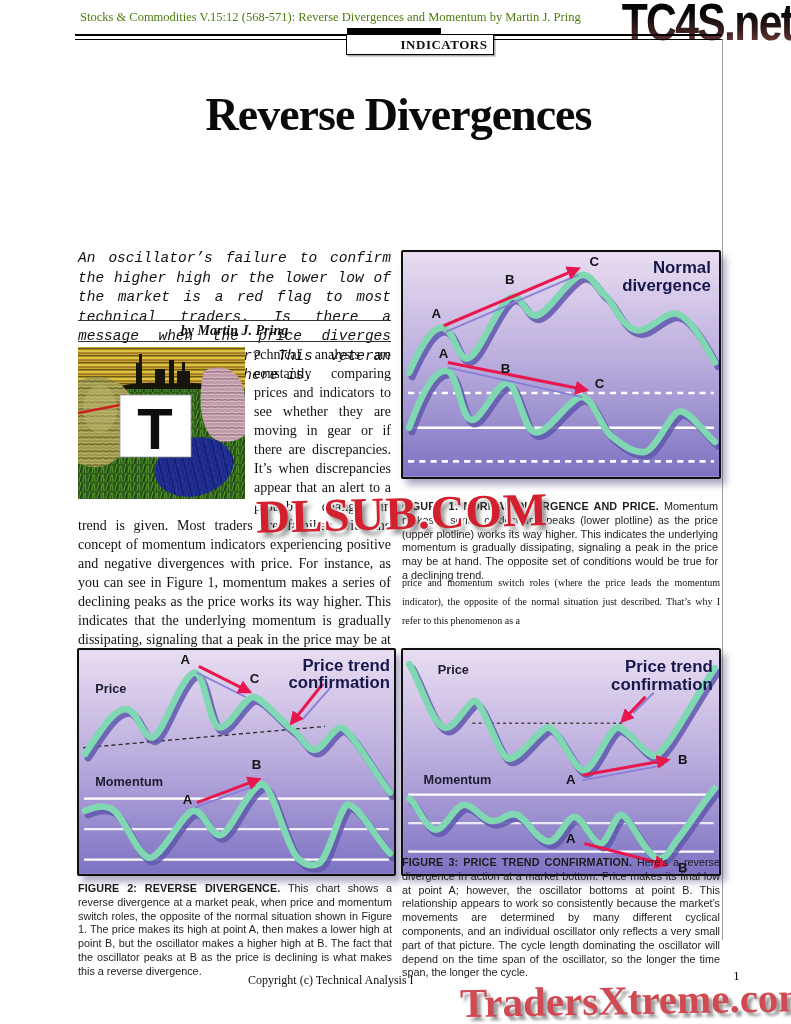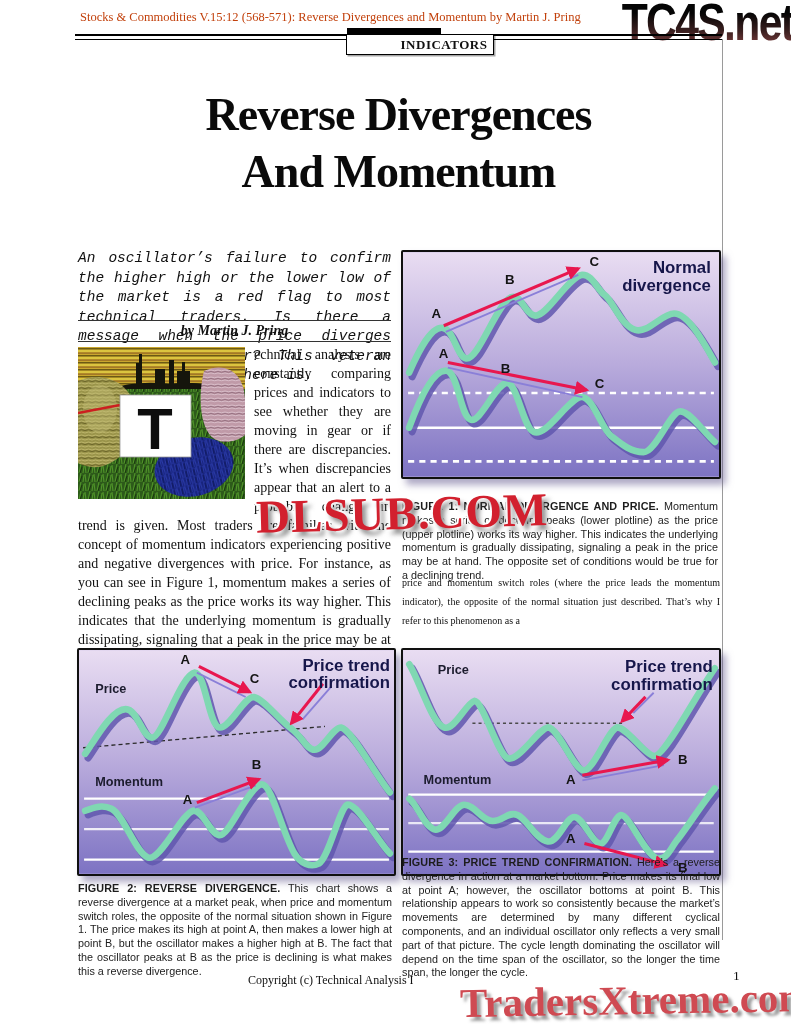--- a/index.html
+++ b/index.html
@@ -1,21 +1,21 @@
 <!DOCTYPE html>
 <html><head>
 <meta charset="utf-8">
 <style>
   html,body{margin:0;padding:0;background:#ffffff;}
   .page{position:relative;width:791px;height:1024px;background:#fff;overflow:hidden;
         font-family:"Liberation Serif",serif;color:#111;}
   .abs{position:absolute;}
 
   
-  .citation{left:80px;top:10px;font-size:12.5px;color:#c2410c;}
+  .citation{left:80px;top:10px;font-size:12.5px;color:#4d7c0f;}
   .rule-a{left:75px;top:34px;width:647px;height:2px;background:#000;}
   .rule-b{left:75px;top:39px;width:647px;height:1px;background:#000;}
   .badge-bar{left:347px;top:28px;width:94px;height:8px;background:#000;}
   .badge-box{left:346px;top:34px;width:98px;height:19px;background:#fff;border:1.5px solid #000;
              box-shadow:1.5px 1.5px 0 rgba(0,0,0,.35);display:flex;align-items:center;justify-content:center;
              font-weight:bold;font-size:13px;letter-spacing:.5px;padding-left:48px;}
   .vrule{left:722px;top:39px;width:1px;height:901px;background:#9a9a9a;}
 
   
   .title{left:75px;top:86px;width:647px;text-align:center;font-weight:bold;
@@ -69,21 +69,20 @@
   <div class="abs citation">Stocks &amp; Commodities V.15:12 (568-571): Reverse Divergences and Momentum by Martin J. Pring</div>
   <div class="abs wm-tc4s">TC4S.net</div>
   <div class="abs badge-bar"></div>
   <div class="abs rule-a"></div>
   <div class="abs rule-b"></div>
   <div class="abs badge-box">INDICATORS</div>
   <div class="abs vrule"></div>
 
   <div class="abs title">
     <div>Reverse Divergences</div>
-    <div>And Momentum</div>
   </div>
 
   <div class="abs intro">An oscillator’s failure to confirm the higher high or the lower low of the market is a red flag to most technical traders. Is there a message when the price diverges from the indicator? This veteran technician thinks there is.</div>
   <div class="abs hr1"></div>
   <div class="abs byline">by Martin J. Pring</div>
   <div class="abs hr2"></div>
 
   <div class="abs col-left">
     <svg class="dropart" viewBox="0 0 167 152" preserveAspectRatio="none">
       <defs>

